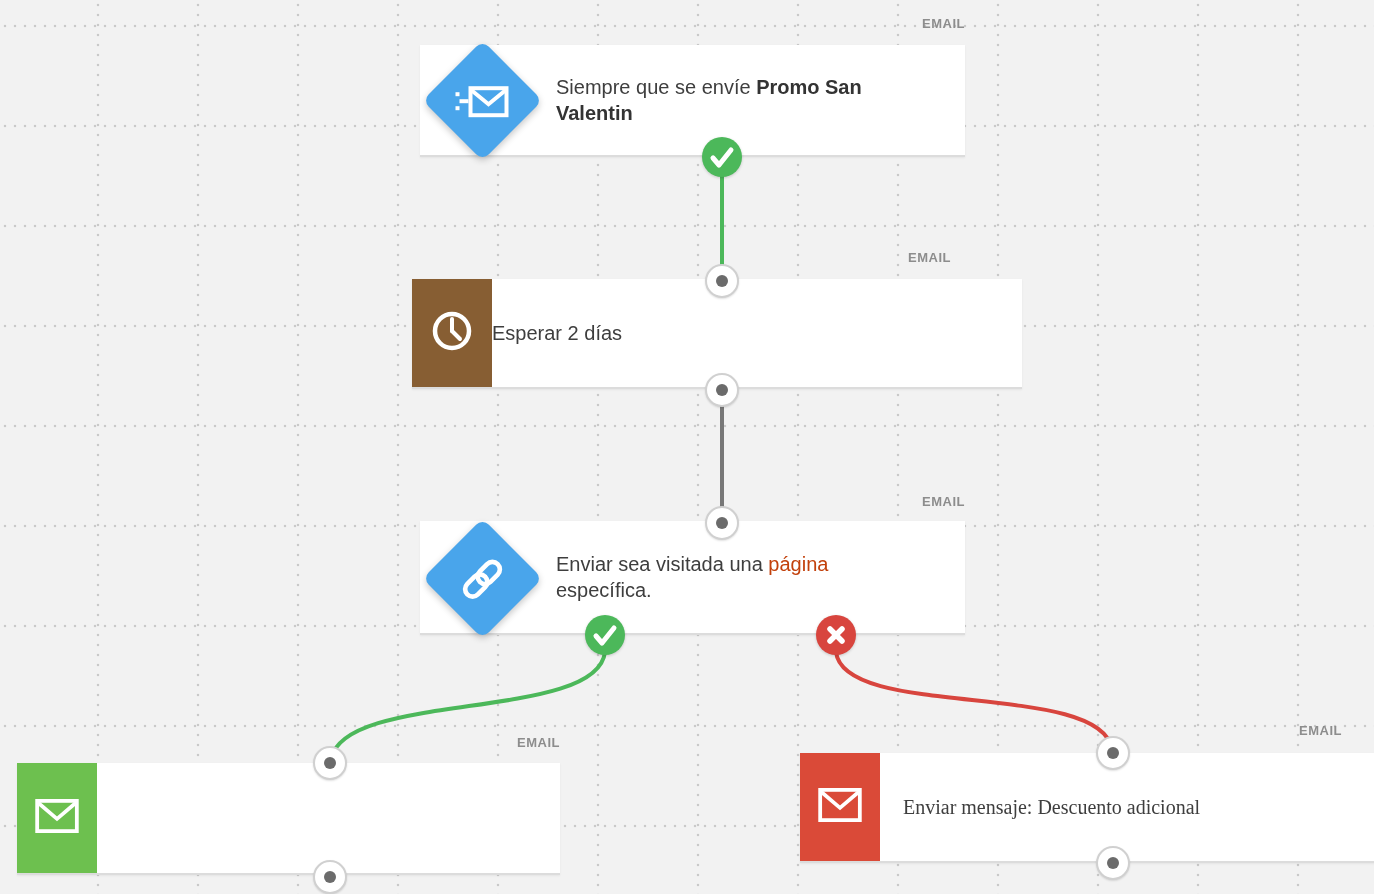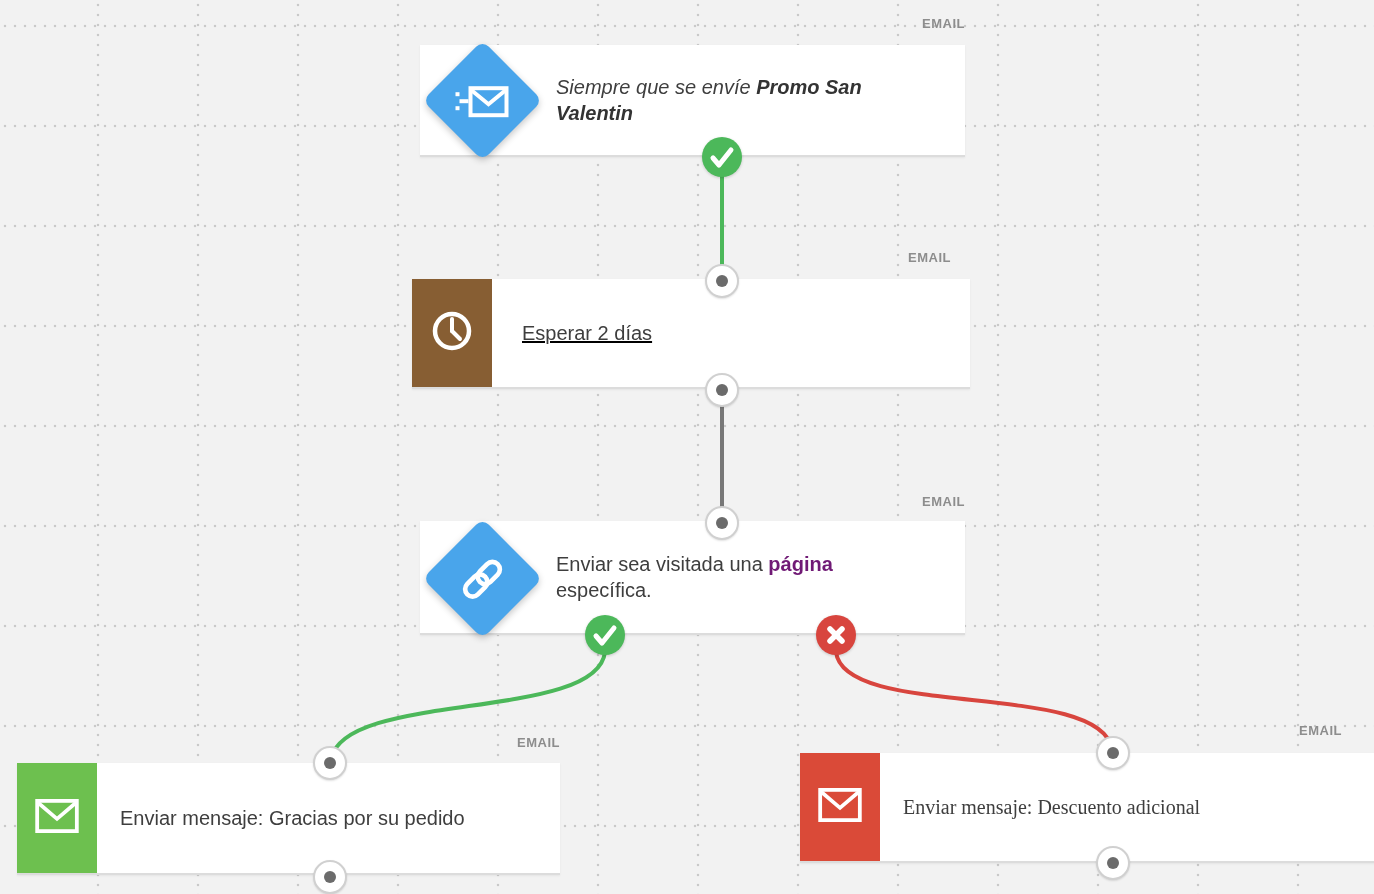--- a/index.html
+++ b/index.html
@@ -24,21 +24,21 @@
   }
 
   .card {
     position:absolute; z-index:2; background:#ffffff;
     border-bottom:2px solid #dcdcdc;
     box-shadow:0 1px 2px rgba(0,0,0,0.06);
     display:flex; align-items:center;
   }
   .card .txt { font-size:20px; line-height:26px; color:#3e3e3e; }
   .card .txt b { font-weight:bold; color:#333; }
-  .card .txt .lnk { color:#701a75; cursor:pointer;font-weight:bold; }
+  .card .txt .lnk { color:#c2410c; cursor:pointer; }
 
   .diamond {
     position:absolute; z-index:3; width:85px; height:85px; border-radius:9px;
     transform:rotate(45deg); background:#49a5eb;
     box-shadow:2px 2px 7px rgba(0,0,0,0.22);
     display:flex; align-items:center; justify-content:center;
   }
   .diamond .di { transform:rotate(-45deg); display:flex; }
 
   .icon-square {
@@ -72,21 +72,21 @@
 
   <svg class="wires" width="1374" height="894" viewBox="0 0 1374 894">
     <line x1="722" y1="157" x2="722" y2="281" stroke="#4cb85a" stroke-width="4"></line>
     <line x1="722" y1="390" x2="722" y2="523" stroke="#787878" stroke-width="4"></line>
     <path d="M605,652 C597,722 345,690 331,759" fill="none" stroke="#4cb85a" stroke-width="4"></path>
     <path d="M836,652 C844,720 1100,680 1112,749" fill="none" stroke="#d8453e" stroke-width="4"></path>
   </svg>
 
   <div class="type-label" style="left:420px; top:16px; width:545px;">EMAIL</div>
 
-  <div class="card" style="left:420px; top:45px; width:545px; height:112px; padding-left:136px; padding-right:8px;font-style:italic;">
+  <div class="card" style="left:420px; top:45px; width:545px; height:112px; padding-left:136px; padding-right:8px;">
     <div class="txt" style="max-width:350px;"><span>Siempre que se envíe </span><b>Promo San Valentin</b></div>
   </div>
 
   <div class="diamond" style="left:440px; top:58px;">
     <span class="di">
       <svg width="56" height="44" viewBox="0 0 56 44">
         <rect x="16" y="9" width="36" height="27" fill="none" stroke="#fff" stroke-width="4"></rect>
         <polyline points="17,11 34,25 51,11" fill="none" stroke="#fff" stroke-width="4"></polyline>
         <rect x="1" y="13" width="4" height="4" fill="#fff"></rect>
         <rect x="5" y="20" width="9" height="4" fill="#fff"></rect>
@@ -96,21 +96,21 @@
   </div>
 
   <div class="badge ok" style="left:702px; top:137px;">
     <svg width="40" height="40" viewBox="0 0 40 40">
       <polyline points="11,21 17,28 29,13" fill="none" stroke="#fff" stroke-width="5" stroke-linecap="round" stroke-linejoin="round"></polyline>
     </svg>
   </div>
 
   <div class="type-label" style="left:412px; top:250px; width:539px;">EMAIL</div>
 
-  <div class="card" style="left:412px; top:279px; width:558px; height:110px; padding-left:110px; padding-right:24px;text-decoration:underline;">
+  <div class="card" style="left:412px; top:279px; width:610px; height:110px; padding-left:80px; padding-right:24px;">
     <div class="icon-square brown">
       <span>
         <svg width="46" height="46" viewBox="0 0 46 46">
           <circle cx="23" cy="23" r="17" fill="none" stroke="#fff" stroke-width="4.5"></circle>
           <line x1="23" y1="23" x2="23" y2="11" stroke="#fff" stroke-width="4" stroke-linecap="round"></line>
           <line x1="23" y1="23" x2="31" y2="31" stroke="#fff" stroke-width="4" stroke-linecap="round"></line>
         </svg>
       </span>
     </div>
     <div class="txt">Esperar 2 días</div>
@@ -160,21 +160,20 @@
 
   <div class="card" style="left:17px; top:763px; width:543px; height:112px; padding-left:103px; padding-right:24px;">
     <div class="icon-square green">
       <span>
         <svg width="44" height="34" viewBox="0 0 46 36">
           <rect x="2" y="2" width="42" height="32" fill="none" stroke="#fff" stroke-width="4"></rect>
           <polyline points="3,4 23,21 43,4" fill="none" stroke="#fff" stroke-width="4"></polyline>
         </svg>
       </span>
     </div>
-    <div class="txt">Enviar mensaje: Gracias por su pedido</div>
   </div>
 
   <div class="connector" style="left:313px; top:746px;">
       <div class="dot"></div>
     </div>
   <div class="connector" style="left:313px; top:860px;">
       <div class="dot"></div>
     </div>
 
   <div class="type-label" style="left:800px; top:723px; width:542px;">EMAIL</div>

